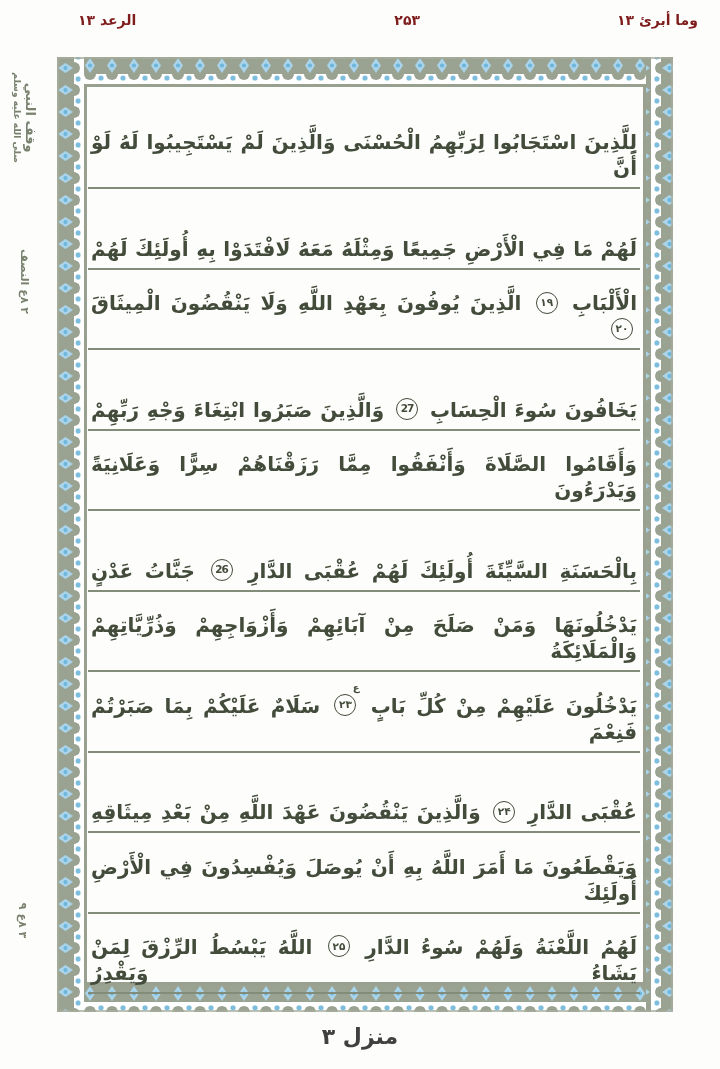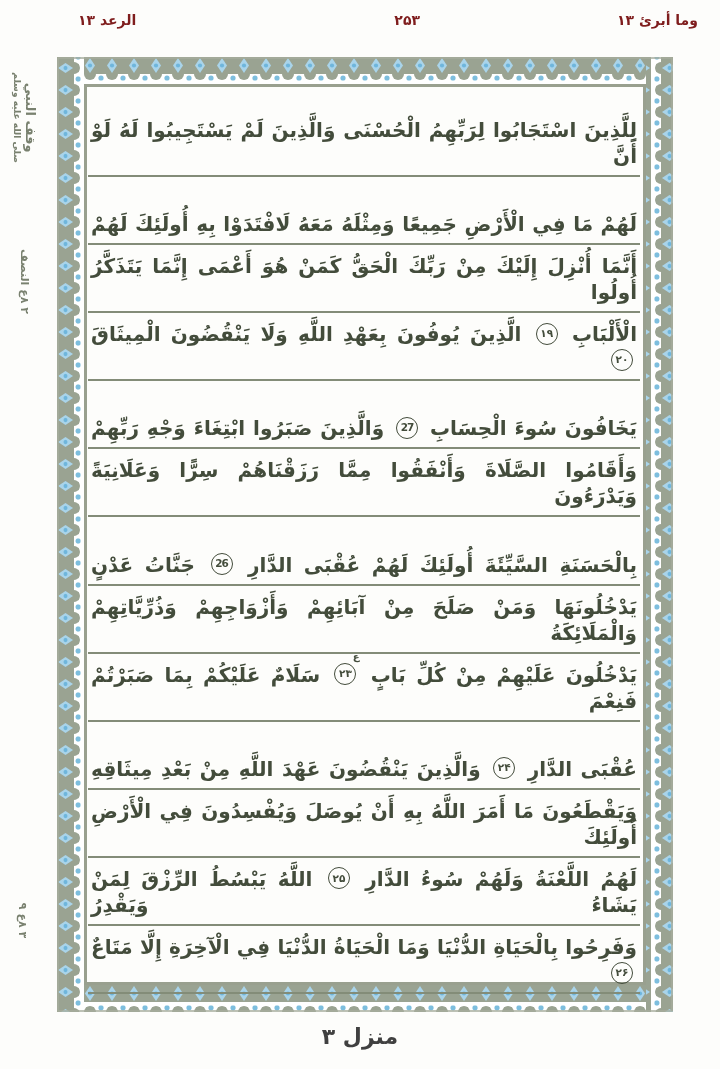--- a/index.html
+++ b/index.html
@@ -103,23 +103,20 @@
   </div>
 
   <div class="textarea">
       <div class="line">
         <div class="line-inner"><span>لِلَّذِينَ اسْتَجَابُوا لِرَبِّهِمُ الْحُسْنَى وَالَّذِينَ لَمْ يَسْتَجِيبُوا لَهُ لَوْ أَنَّ</span> </div>
       </div>
       <div class="line">
         <div class="line-inner"><span>لَهُمْ مَا فِي الْأَرْضِ جَمِيعًا وَمِثْلَهُ مَعَهُ لَافْتَدَوْا بِهِ أُولَئِكَ لَهُمْ</span> </div>
       </div>
       <div class="line">
-        <div class="line-inner"><span>أَنَّمَا أُنْزِلَ إِلَيْكَ مِنْ رَبِّكَ الْحَقُّ كَمَنْ هُوَ أَعْمَى إِنَّمَا يَتَذَكَّرُ أُولُوا</span> </div>
-      </div>
-      <div class="line">
         <div class="line-inner"><span>الْأَلْبَابِ</span> <span class="vmark">۱۹</span> <span>الَّذِينَ يُوفُونَ بِعَهْدِ اللَّهِ وَلَا يَنْقُضُونَ الْمِيثَاقَ</span> <span class="vmark">۲۰</span> </div>
       </div>
       <div class="line">
         <div class="line-inner"><span>يَخَافُونَ سُوءَ الْحِسَابِ</span> <span class="vmark">27</span> <span>وَالَّذِينَ صَبَرُوا ابْتِغَاءَ وَجْهِ رَبِّهِمْ</span> </div>
       </div>
       <div class="line">
         <div class="line-inner"><span>وَأَقَامُوا الصَّلَاةَ وَأَنْفَقُوا مِمَّا رَزَقْنَاهُمْ سِرًّا وَعَلَانِيَةً وَيَدْرَءُونَ</span> </div>
       </div>
       <div class="line">
         <div class="line-inner"><span>بِالْحَسَنَةِ السَّيِّئَةَ أُولَئِكَ لَهُمْ عُقْبَى الدَّارِ</span> <span class="vmark">26</span> <span>جَنَّاتُ عَدْنٍ</span> </div>
@@ -132,23 +129,20 @@
       </div>
       <div class="line">
         <div class="line-inner"><span>عُقْبَى الدَّارِ</span> <span class="vmark">۲۴</span> <span>وَالَّذِينَ يَنْقُضُونَ عَهْدَ اللَّهِ مِنْ بَعْدِ مِيثَاقِهِ</span> </div>
       </div>
       <div class="line">
         <div class="line-inner"><span>وَيَقْطَعُونَ مَا أَمَرَ اللَّهُ بِهِ أَنْ يُوصَلَ وَيُفْسِدُونَ فِي الْأَرْضِ أُولَئِكَ</span> </div>
       </div>
       <div class="line">
         <div class="line-inner"><span>لَهُمُ اللَّعْنَةُ وَلَهُمْ سُوءُ الدَّارِ</span> <span class="vmark">۲۵</span> <span>اللَّهُ يَبْسُطُ الرِّزْقَ لِمَنْ يَشَاءُ وَيَقْدِرُ</span> </div>
       </div>
-      <div class="line">
-        <div class="line-inner"><span>وَفَرِحُوا بِالْحَيَاةِ الدُّنْيَا وَمَا الْحَيَاةُ الدُّنْيَا فِي الْآخِرَةِ إِلَّا مَتَاعٌ</span> <span class="vmark">۲۶</span> </div>
-      </div>
     </div>
 
   <div class="vnote note-waqf">
     <div>وقف النبي</div>
     <div class="sub">صلى الله عليه وسلم</div>
   </div>
   <div class="vnote note-nisf">۲ ۸ع النصف</div>
   <div class="vnote note-ruku">۳ ۸ع ۹</div>
 
   <div class="footer">منزل ۳</div>

